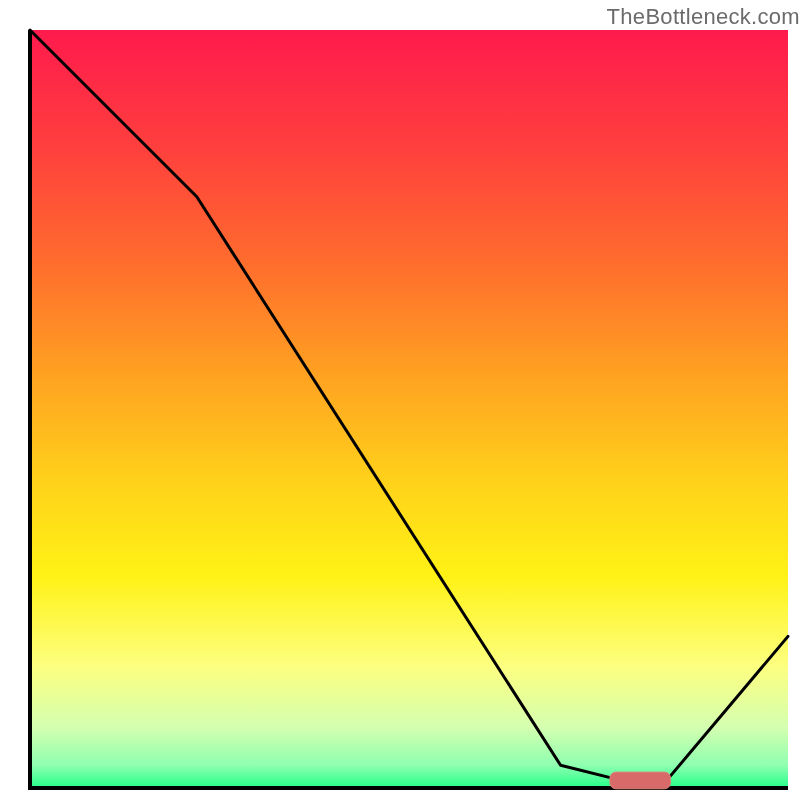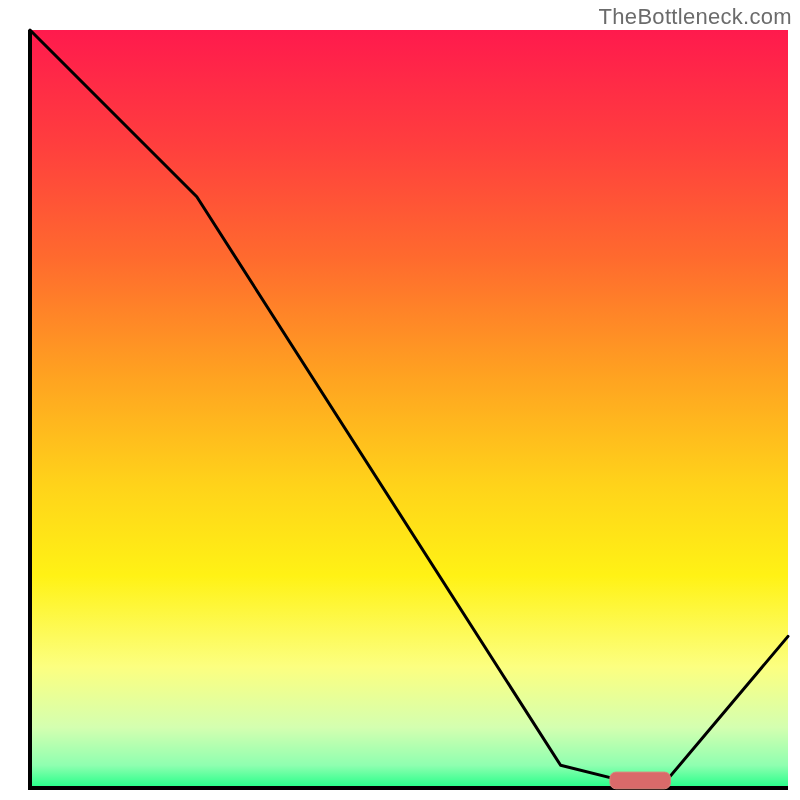--- a/index.html
+++ b/index.html
@@ -12,21 +12,21 @@
     font-family: Arial, Helvetica, sans-serif;
   }
   .chart-container {
     position: relative;
     width: 800px;
     height: 800px;
   }
   .watermark {
     position: absolute;
     top: 4px;
-    right: 8px;
+    right: 0;
     font-size: 22px;
     color: #6b6b6b;
     font-weight: normal;
     font-family: Arial, sans-serif;
     letter-spacing: 0.3px;
     z-index: 50;
   }
   svg {
     display: block;
   }

